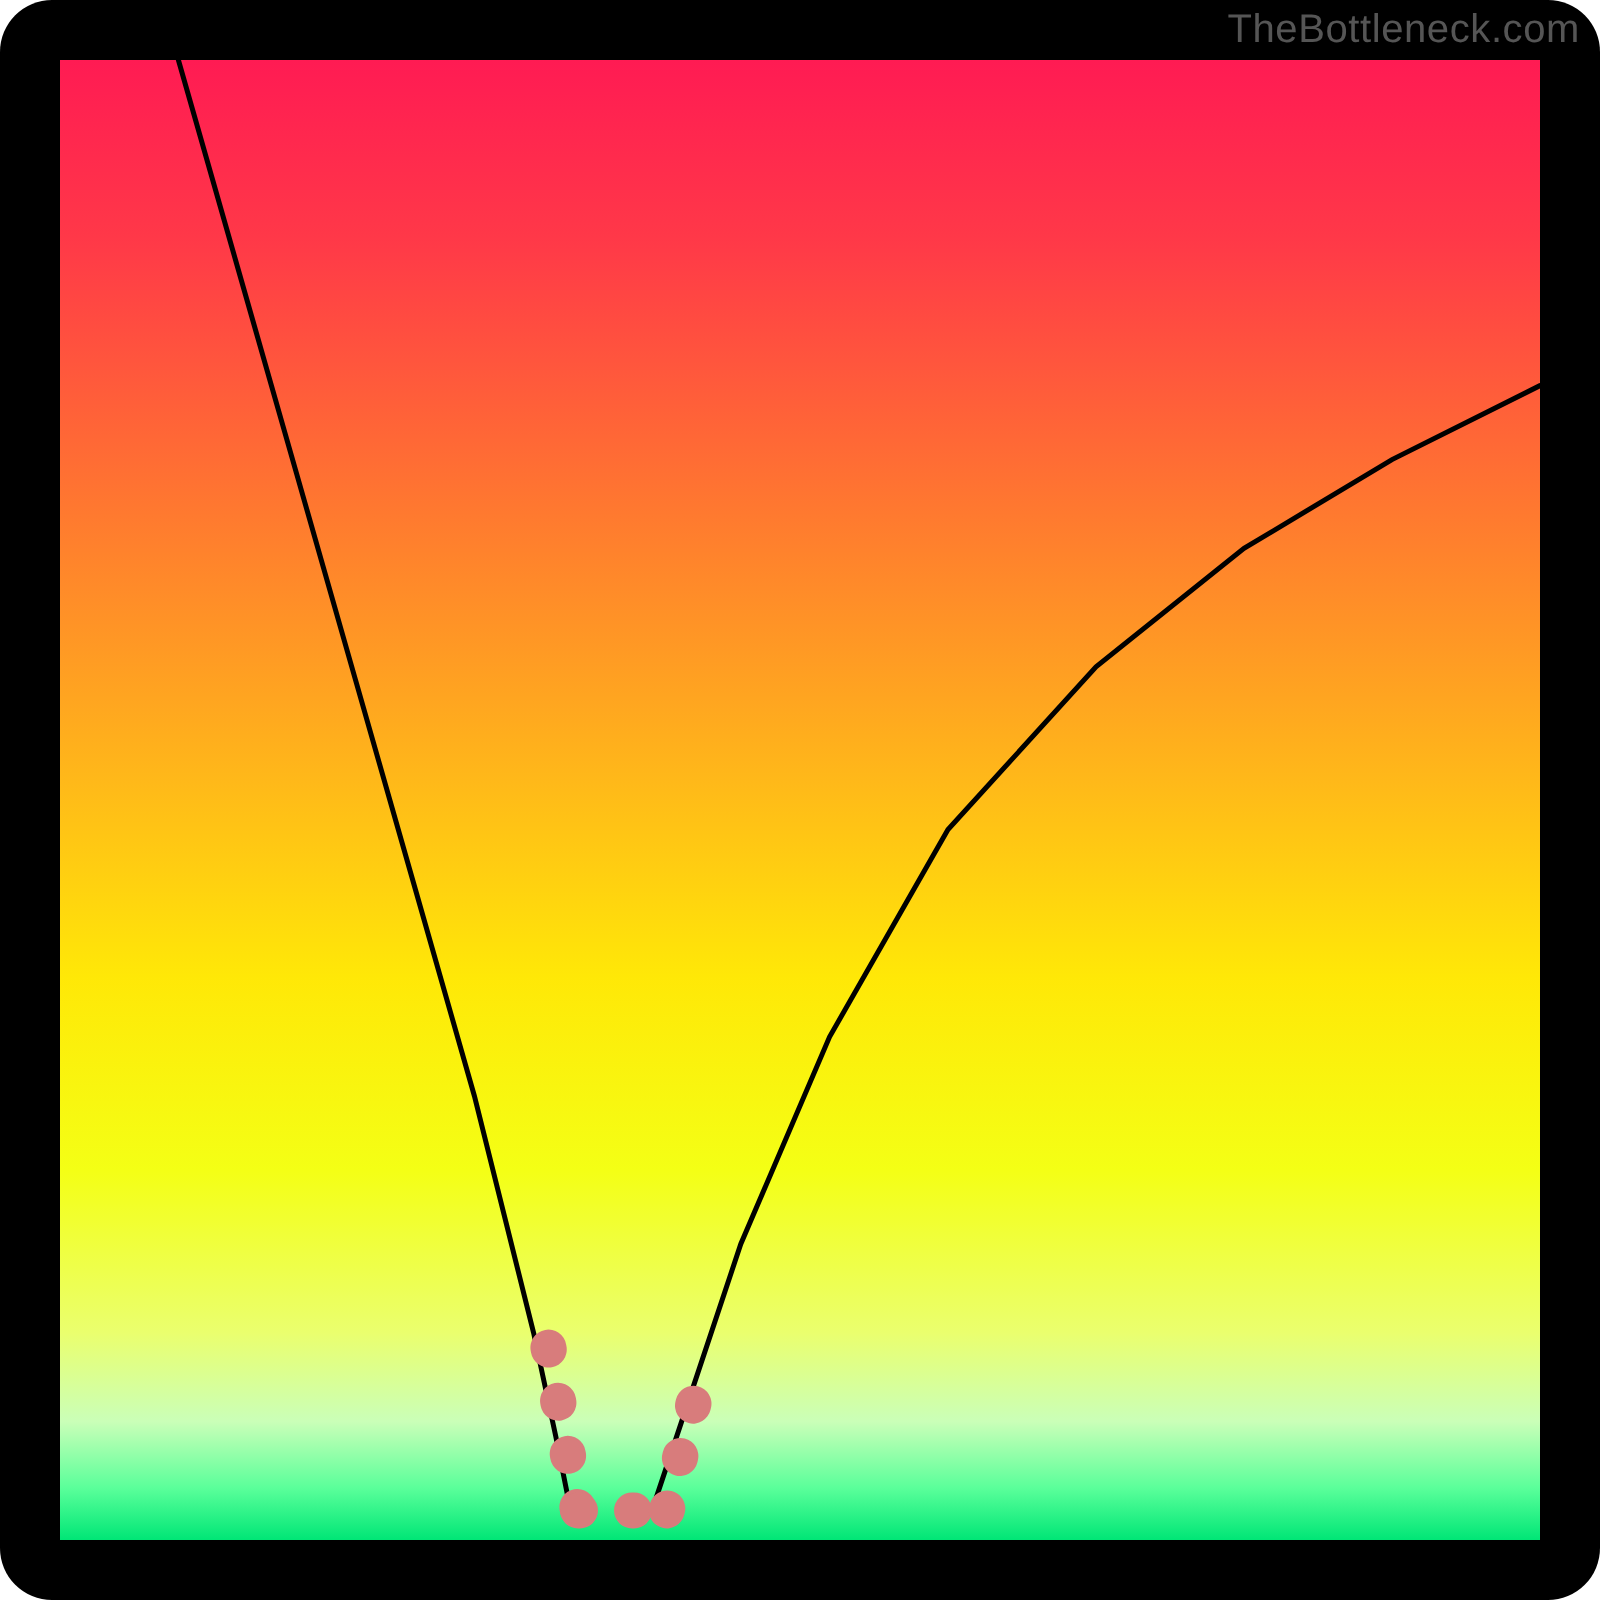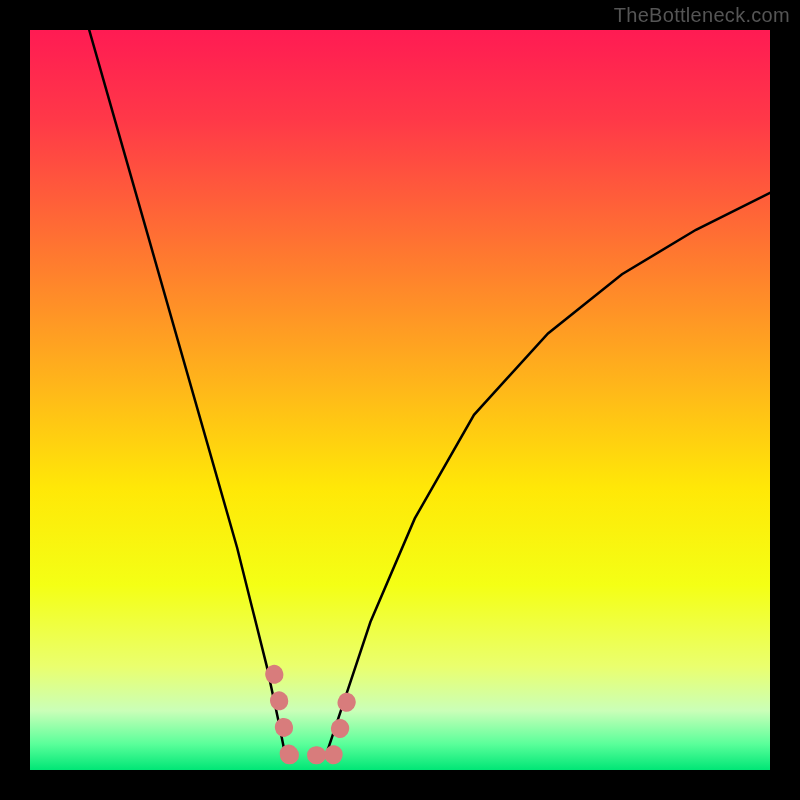--- a/index.html
+++ b/index.html
@@ -8,20 +8,21 @@
     width: 800px;
     height: 800px;
     overflow: hidden;
     font-family: Arial, sans-serif;
   }
   .container {
     position: relative;
     width: 800px;
     height: 800px;
     background: #000;
+    border-radius: 26px;
   }
   .watermark {
     position: absolute;
     top: 4px;
     right: 10px;
     color: #555;
     font-size: 20px;
     font-weight: 500;
     z-index: 5;
     letter-spacing: 0.3px;

